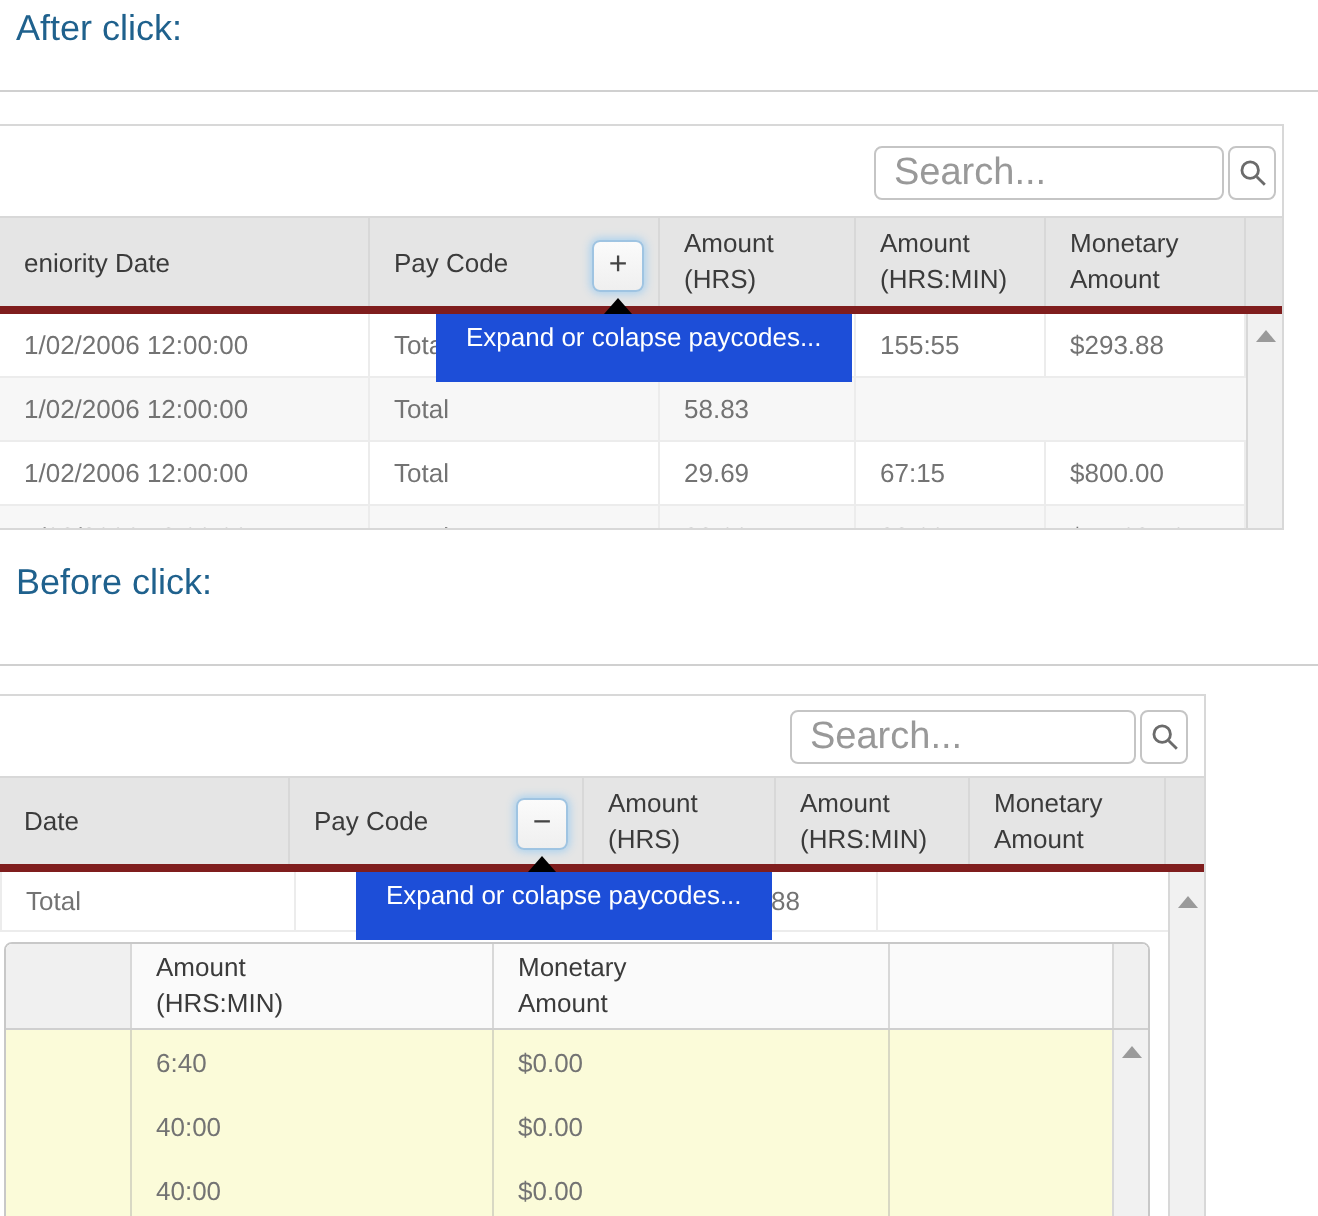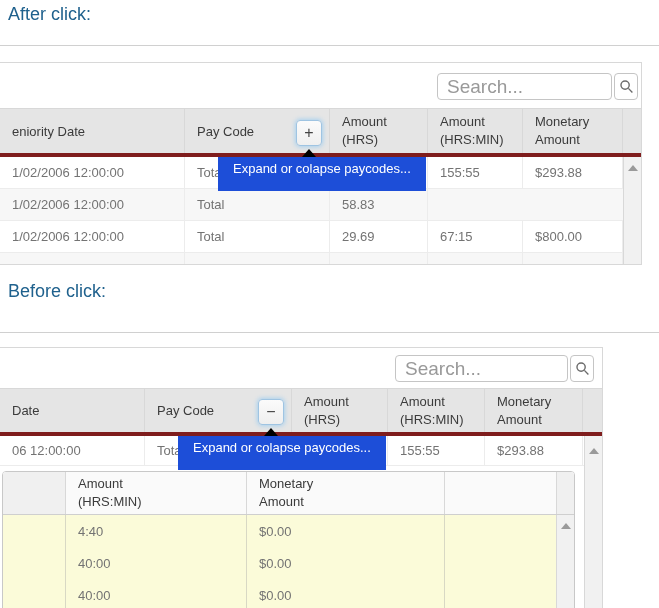--- a/index.html
+++ b/index.html
@@ -206,23 +206,20 @@
       <div class="hcell c4">
         <span class="hlabel2">Amount (HRS:MIN)</span>
       </div>
       <div class="hcell c5">
         <span class="hlabel2">Monetary Amount</span>
       </div>
       <div class="hcell c6"></div>
     </div>
 
     <div class="row">
-      <div class="cell c1 first">
-          <span>06 12:00:00</span>
-        </div>
       <div class="cell c2">
           <span>Total</span>
         </div>
       <div class="cell c3">
           <span></span>
         </div>
       <div class="cell c4">
           <span>155:55</span>
         </div>
       <div class="cell c5">
@@ -239,21 +236,21 @@
         </div>
         <div class="hcell st-c3">
           <span class="hlabel2">Monetary Amount</span>
         </div>
         <div class="hcell st-c4"></div>
         <div class="hcell st-c5 gray"></div>
       </div>
       <div class="srow">
         <div class="cell st-c1 first"></div>
         <div class="cell st-c2">
-            <span>4:40</span>
+            <span>6:40</span>
           </div>
         <div class="cell st-c3">
             <span>$0.00</span>
           </div>
         <div class="cell st-c4"></div>
       </div>
       <div class="srow">
         <div class="cell st-c1 first"></div>
         <div class="cell st-c2">
             <span>40:00</span>

